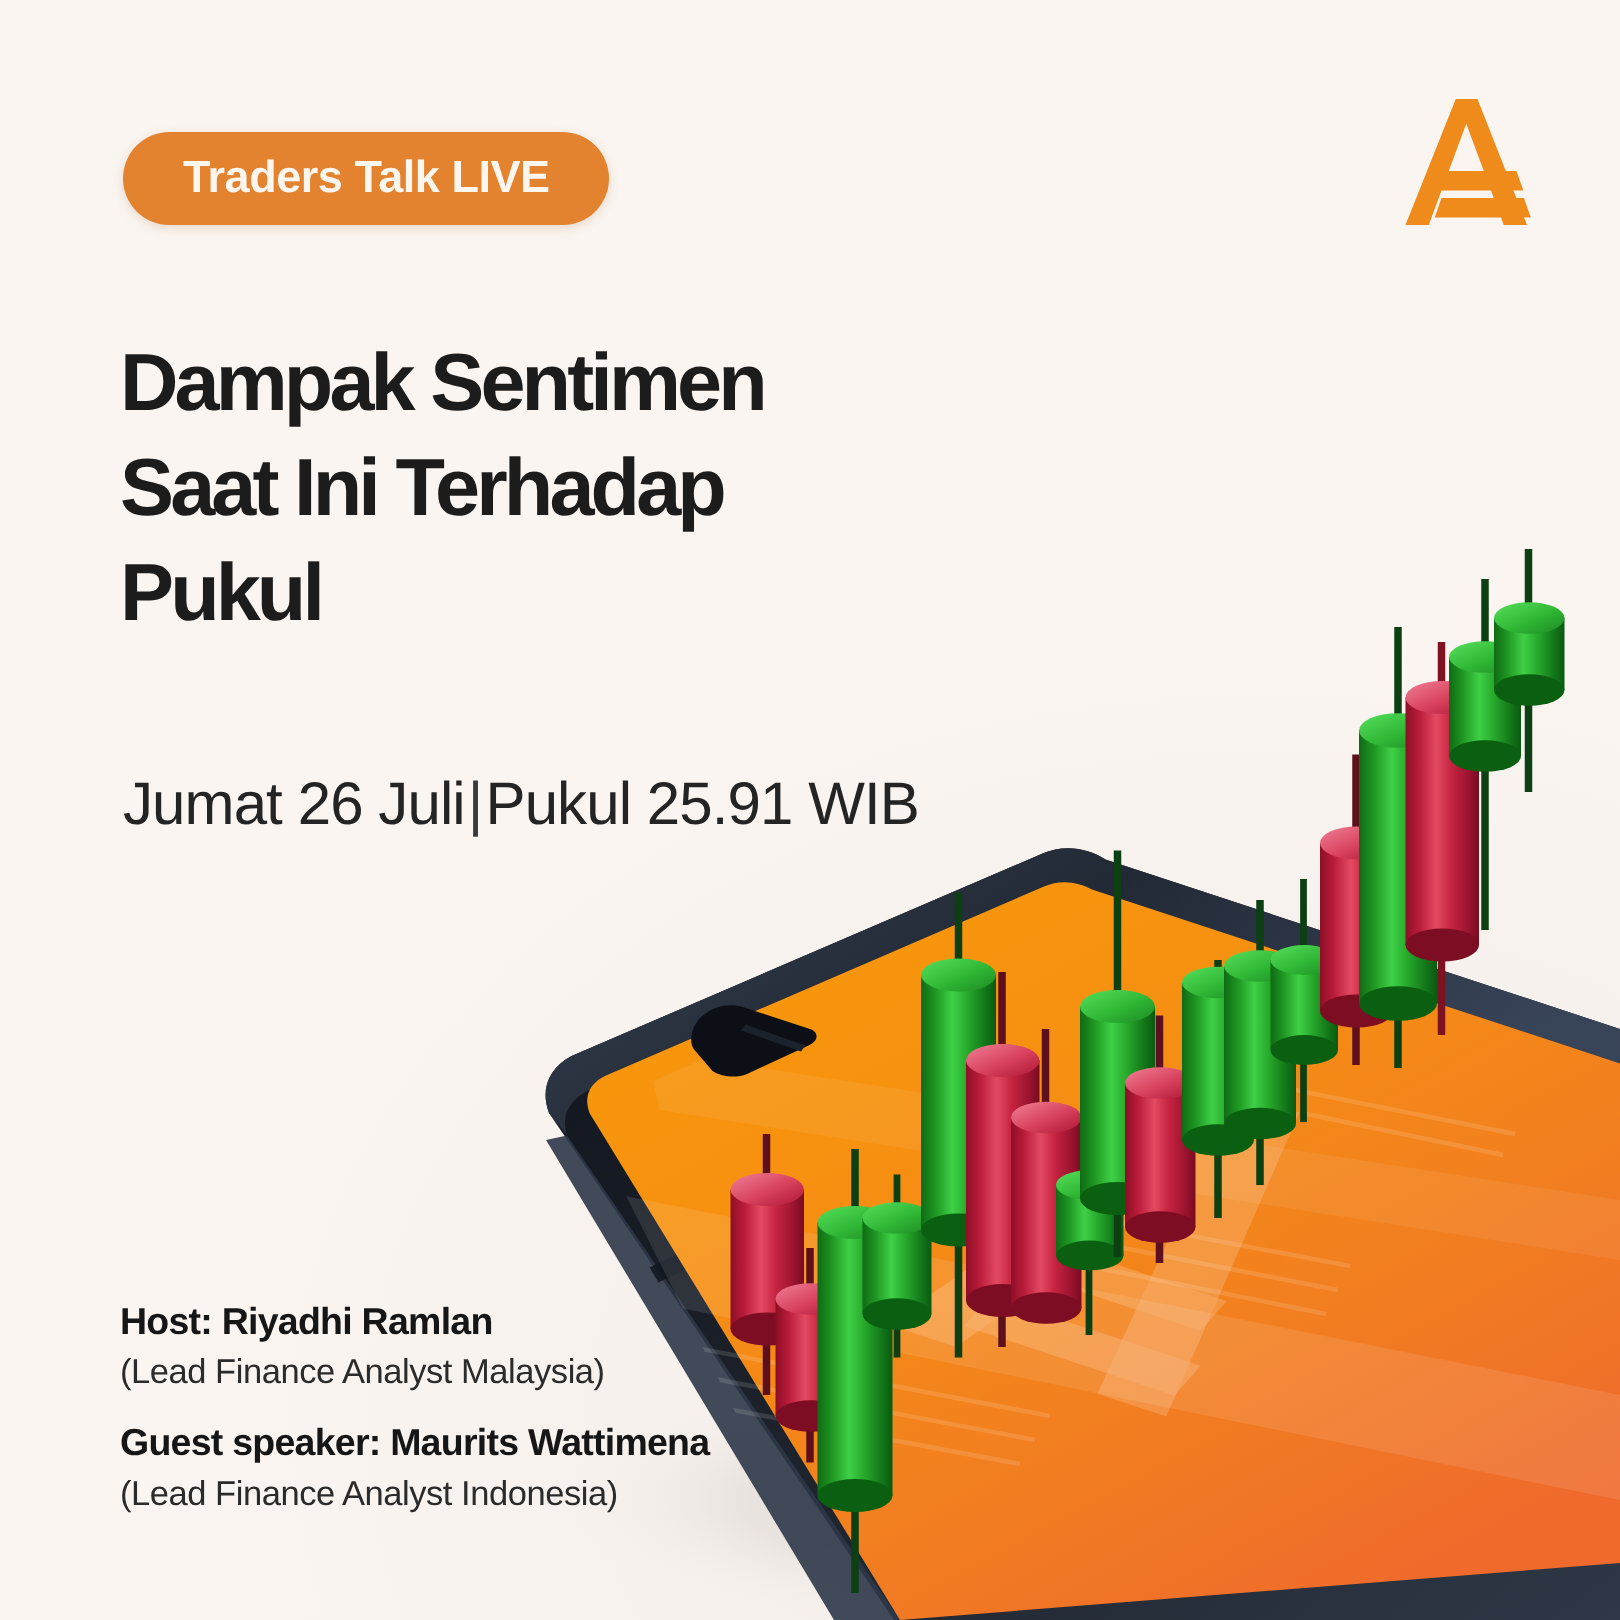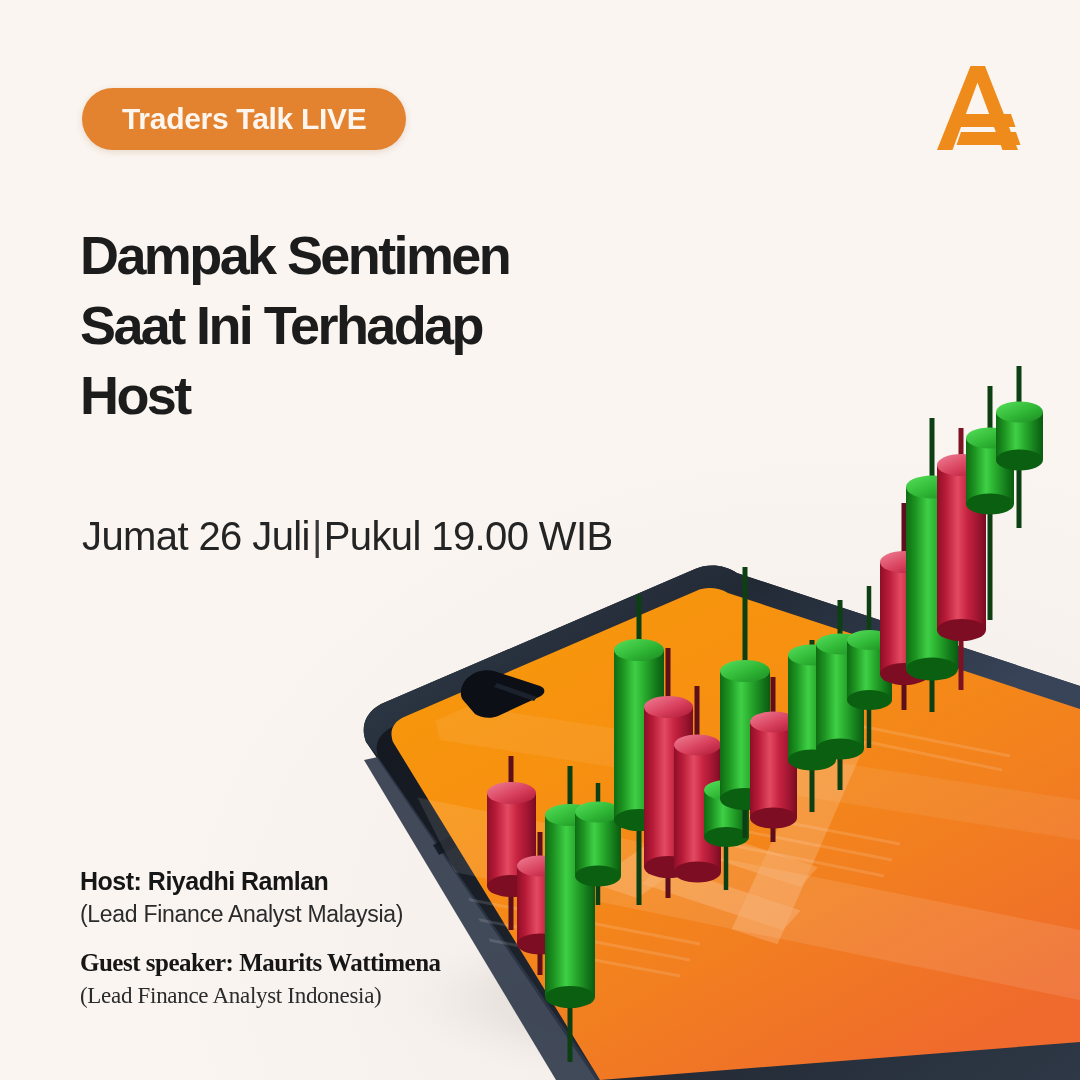--- a/index.html
+++ b/index.html
@@ -52,21 +52,21 @@
     position:absolute;left:82px;top:514px;
     color:#242424;font-size:40px;font-weight:400;
     letter-spacing:-0.6px;white-space:nowrap;
     display:flex;align-items:center;gap:2px;
   }
   #dateline .sep{color:#3a3a3a;font-weight:300;}
 
   
   #credits{position:absolute;left:80px;top:866px;width:470px;}
   .credit-block{margin-bottom:17px;}
-  .credit-block:last-child{margin-bottom:4px;font-family:Liberation Serif, serif;}
+  .credit-block:last-child{margin-bottom:4px;}
   .credit-name{
     color:#161616;font-size:25px;font-weight:bold;
     letter-spacing:-0.5px;line-height:1.25;white-space:nowrap;
   }
   .credit-role{
     color:#2b2b2b;font-size:23px;font-weight:400;
     letter-spacing:-0.3px;line-height:1.3;margin-top:3px;white-space:nowrap;
   }
 </style>
 </head>
@@ -330,27 +330,27 @@
     <g fill="#ef8b1b">
       <path d="M40.5 8 h14.5 L88 92 H72.5 L47.5 24.5 L22.5 92 H7 Z"></path>
       <path d="M26 56 h55 l4.5 13 H21.5 Z"></path>
       <path d="M31 74 h55 l4.5 13 H26.5 Z"></path>
     </g>
   </svg>
 
   <h1 id="headline">
     <span class="hl-line">Dampak Sentimen</span>
     <span class="hl-line">Saat Ini Terhadap</span>
-    <span class="hl-line">Host</span>
+    <span class="hl-line">Pukul</span>
   </h1>
 
   <div id="dateline">
     <span>Jumat 26 Juli</span>
     <span class="sep">|</span>
-    <span>Pukul 19.00 WIB</span>
+    <span>Pukul 25.91 WIB</span>
   </div>
 
   <div id="credits">
     <div class="credit-block">
       <div class="credit-name">Host: Riyadhi Ramlan</div>
       <div class="credit-role">(Lead Finance Analyst Malaysia)</div>
     </div>
     <div class="credit-block">
       <div class="credit-name">Guest speaker: Maurits Wattimena</div>
       <div class="credit-role">(Lead Finance Analyst Indonesia)</div>

